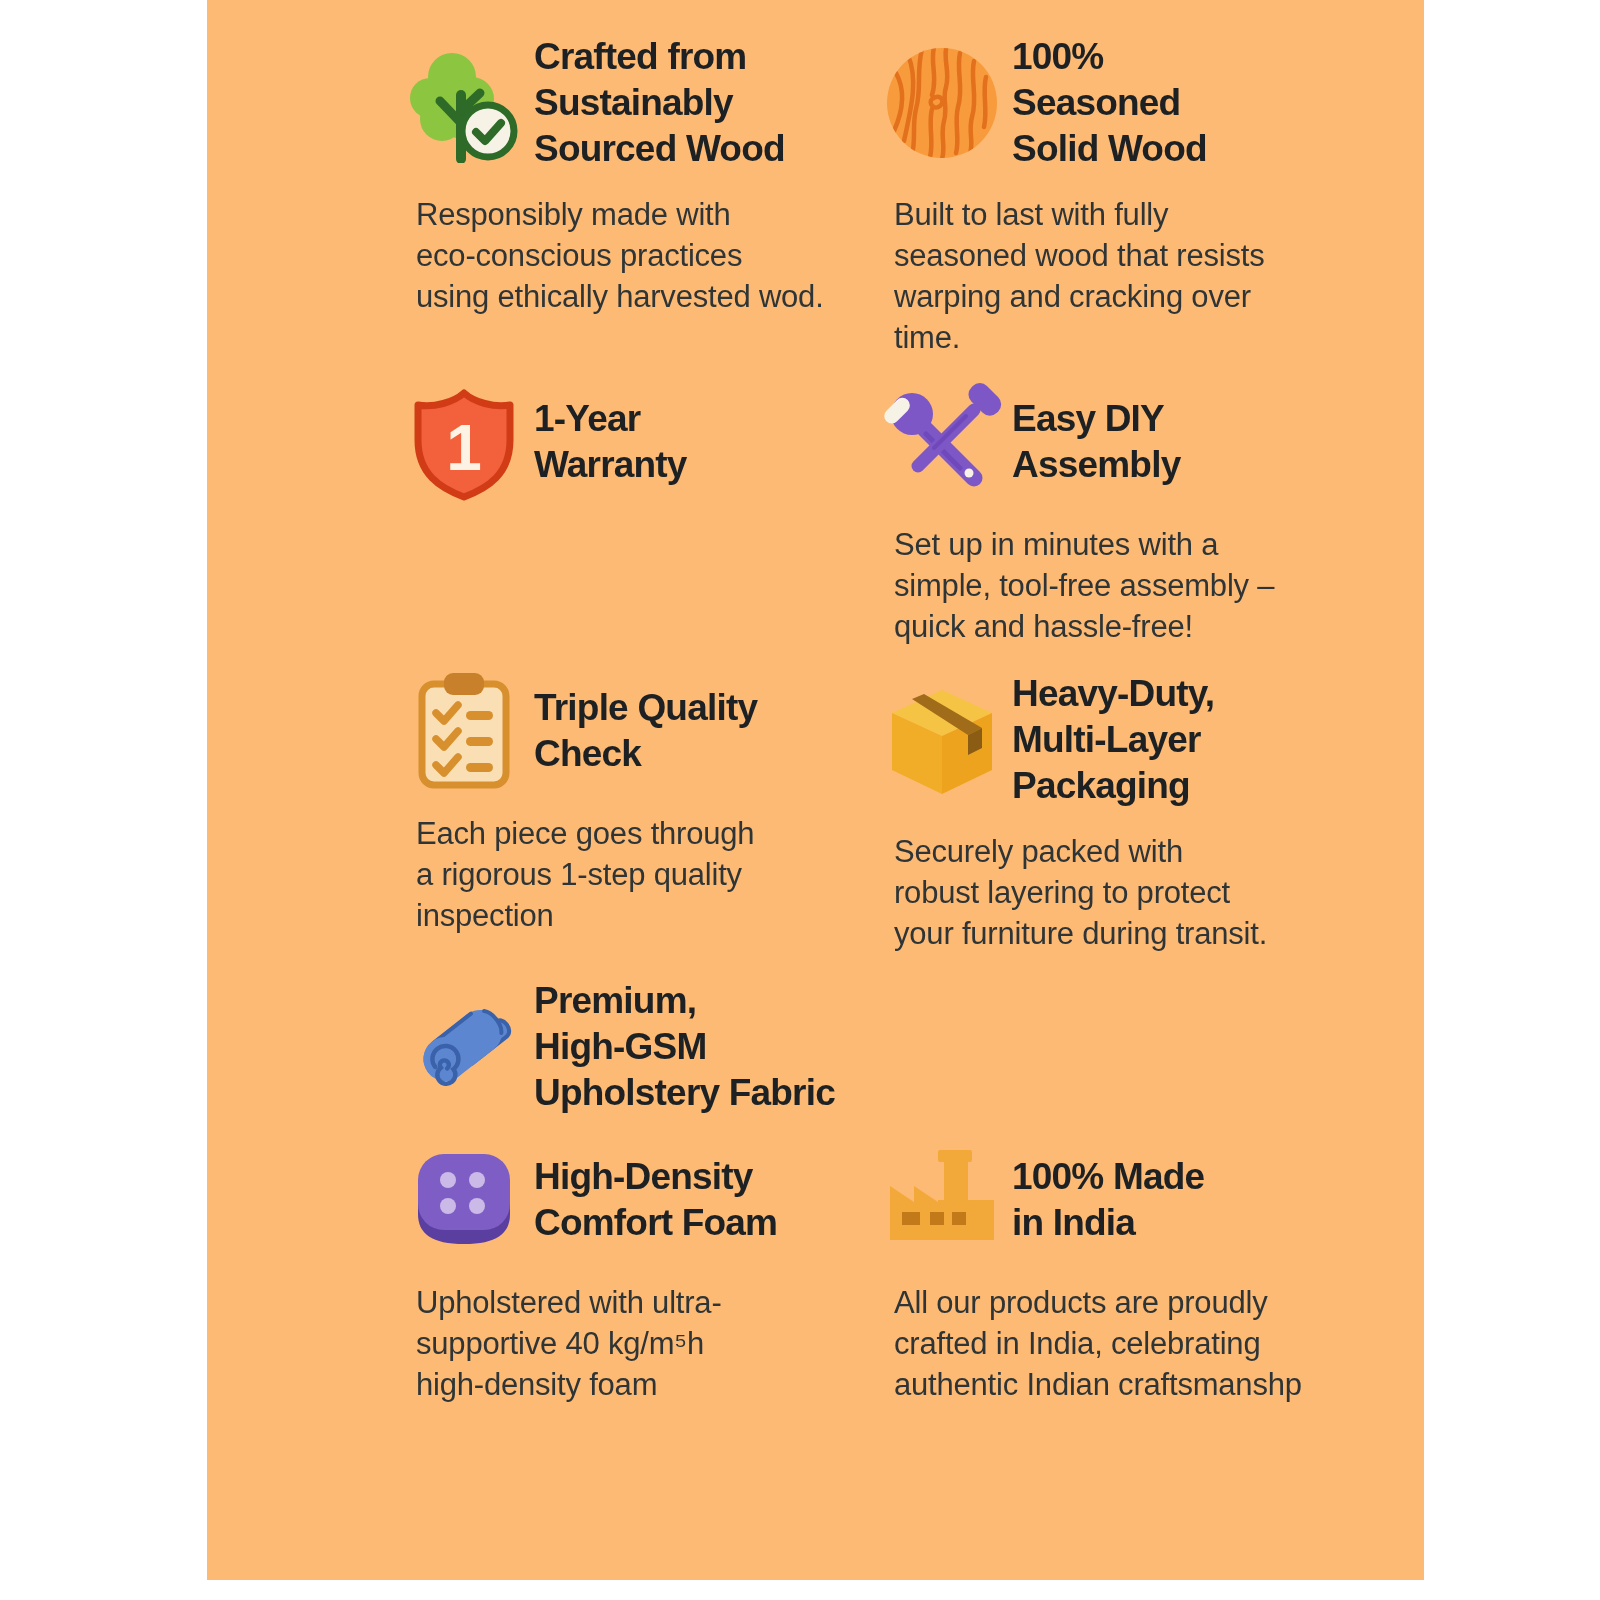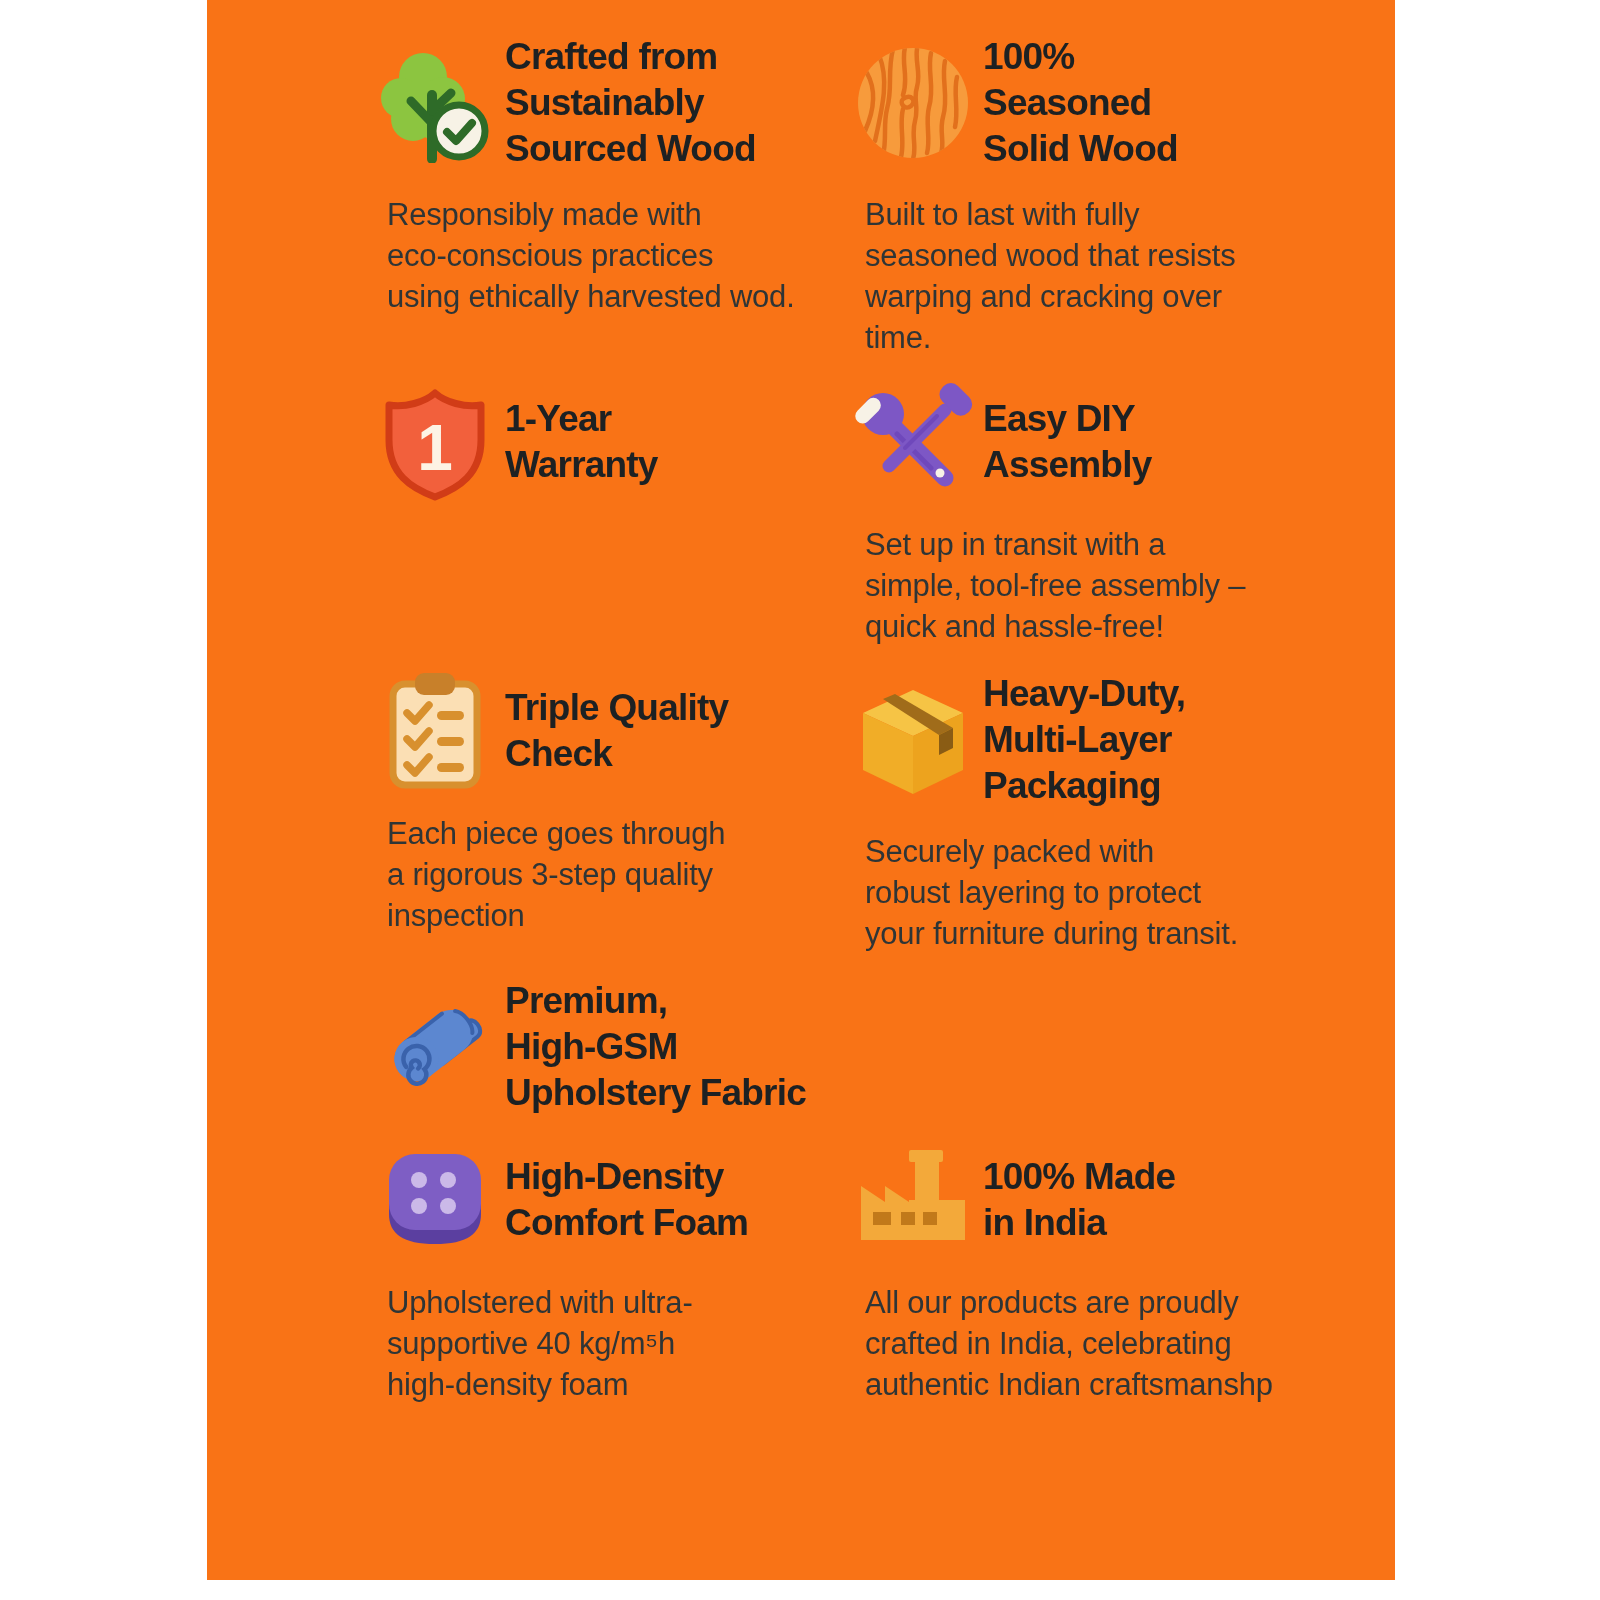--- a/index.html
+++ b/index.html
@@ -5,22 +5,23 @@
   html,body{margin:0;padding:0;}
   body{
     width:1600px;height:1600px;
     background:#ffffff;
     font-family:"Liberation Sans","DejaVu Sans",sans-serif;
     position:relative;overflow:hidden;
   }
   .panel{
     position:absolute;left:207px;top:0;
     width:1188px;height:1580px;
-    background:#f97316;
+    background:#fdba74;
     overflow:hidden;
+    padding-left:29px;
   }
   .grid{
     display:grid;
     grid-template-columns:445px 443px;
     column-gap:33px;
     row-gap:24px;
     padding:34px 0 0 168px;
   }
   .feature{min-width:0;}
   .head{display:flex;align-items:center;}
@@ -129,21 +130,21 @@
             <line x1="44" y1="52" x2="78" y2="86" stroke="#6a43b8" stroke-width="5" stroke-linecap="round" opacity="0.7"></line>
             <circle cx="87" cy="91" r="4.5" fill="#f7f2e6"></circle>
             <line x1="92" y1="28" x2="36" y2="84" stroke="#7d57c5" stroke-width="13" stroke-linecap="round"></line>
             <rect x="85" y="4" width="36" height="22" rx="10" fill="#7d57c5" transform="rotate(45 100 16)"></rect>
             <line x1="84" y1="34" x2="52" y2="66" stroke="#6a43b8" stroke-width="4" stroke-linecap="round" opacity="0.7"></line>
           </svg>
         </span>
         <div class="title">Easy DIY
 Assembly</div>
       </div>
-      <div class="desc">Set up in transit with a
+      <div class="desc">Set up in minutes with a
 simple, tool-free assembly –
 quick and hassle-free!</div>
     </div>
 
     <div class="feature">
       <div class="head">
         <span class="icon">
           <svg viewBox="0 0 120 120">
             <rect x="18" y="13" width="84" height="101" rx="12" fill="#fbdfb4" stroke="#d8902e" stroke-width="7"></rect>
             <rect x="40" y="2" width="40" height="22" rx="9" fill="#c8802a"></rect>
@@ -156,21 +157,21 @@
               <rect x="62" y="40" width="27" height="9" rx="4.5"></rect>
               <rect x="62" y="66" width="27" height="9" rx="4.5"></rect>
               <rect x="62" y="92" width="27" height="9" rx="4.5"></rect>
             </g>
           </svg>
         </span>
         <div class="title">Triple Quality
 Check</div>
       </div>
       <div class="desc">Each piece goes through
-a rigorous 3-step quality
+a rigorous 1-step quality
 inspection</div>
     </div>
 
     <div class="feature">
       <div class="head">
         <span class="icon">
           <svg viewBox="0 0 120 120">
             <polygon points="60,10 110,33 60,56 10,33" fill="#f6c445"></polygon>
             <polygon points="10,33 60,56 60,114 10,90" fill="#f1ad27"></polygon>
             <polygon points="110,33 60,56 60,114 110,90" fill="#eda31e"></polygon>

